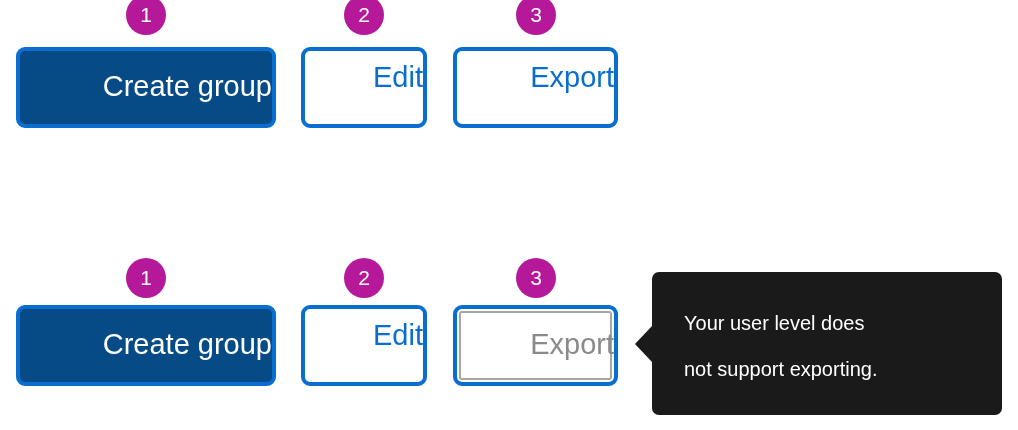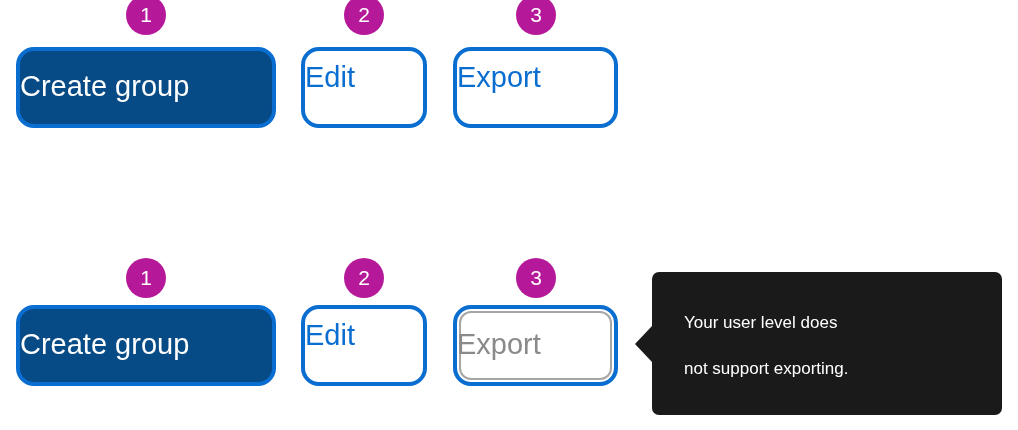--- a/index.html
+++ b/index.html
@@ -36,22 +36,22 @@
     letter-spacing: 0;
     z-index: 5;
   }
 
   
   .btn {
     position: absolute;
     box-sizing: border-box;
     display: flex;
     align-items: center;
-    justify-content: flex-start;
-    border-radius: 18px;
+    justify-content: flex-end;
+    border-radius: 9px;
     font-size: 29px;
     line-height: 1;
     white-space: nowrap;
     font-family: "Liberation Sans", sans-serif;
     z-index: 3;
   }
 
   
   .btn.primary {
     background: #064a86;
@@ -84,21 +84,21 @@
     background: #1a1a1a;
     color: #ffffff;
     border-radius: 7px;
     z-index: 6;
   }
   .tooltip-text {
     position: absolute;
     left: 32px;
     top: 28px;
     right: 18px;
-    font-size: 17px;
+    font-size: 20px;
     line-height: 46px;
     font-family: "Liberation Sans", sans-serif;
     white-space: pre-line;
   }
   .tooltip-arrow {
     position: absolute;
     left: -17px;
     top: 50%;
     margin-top: -18px;
     width: 0;

